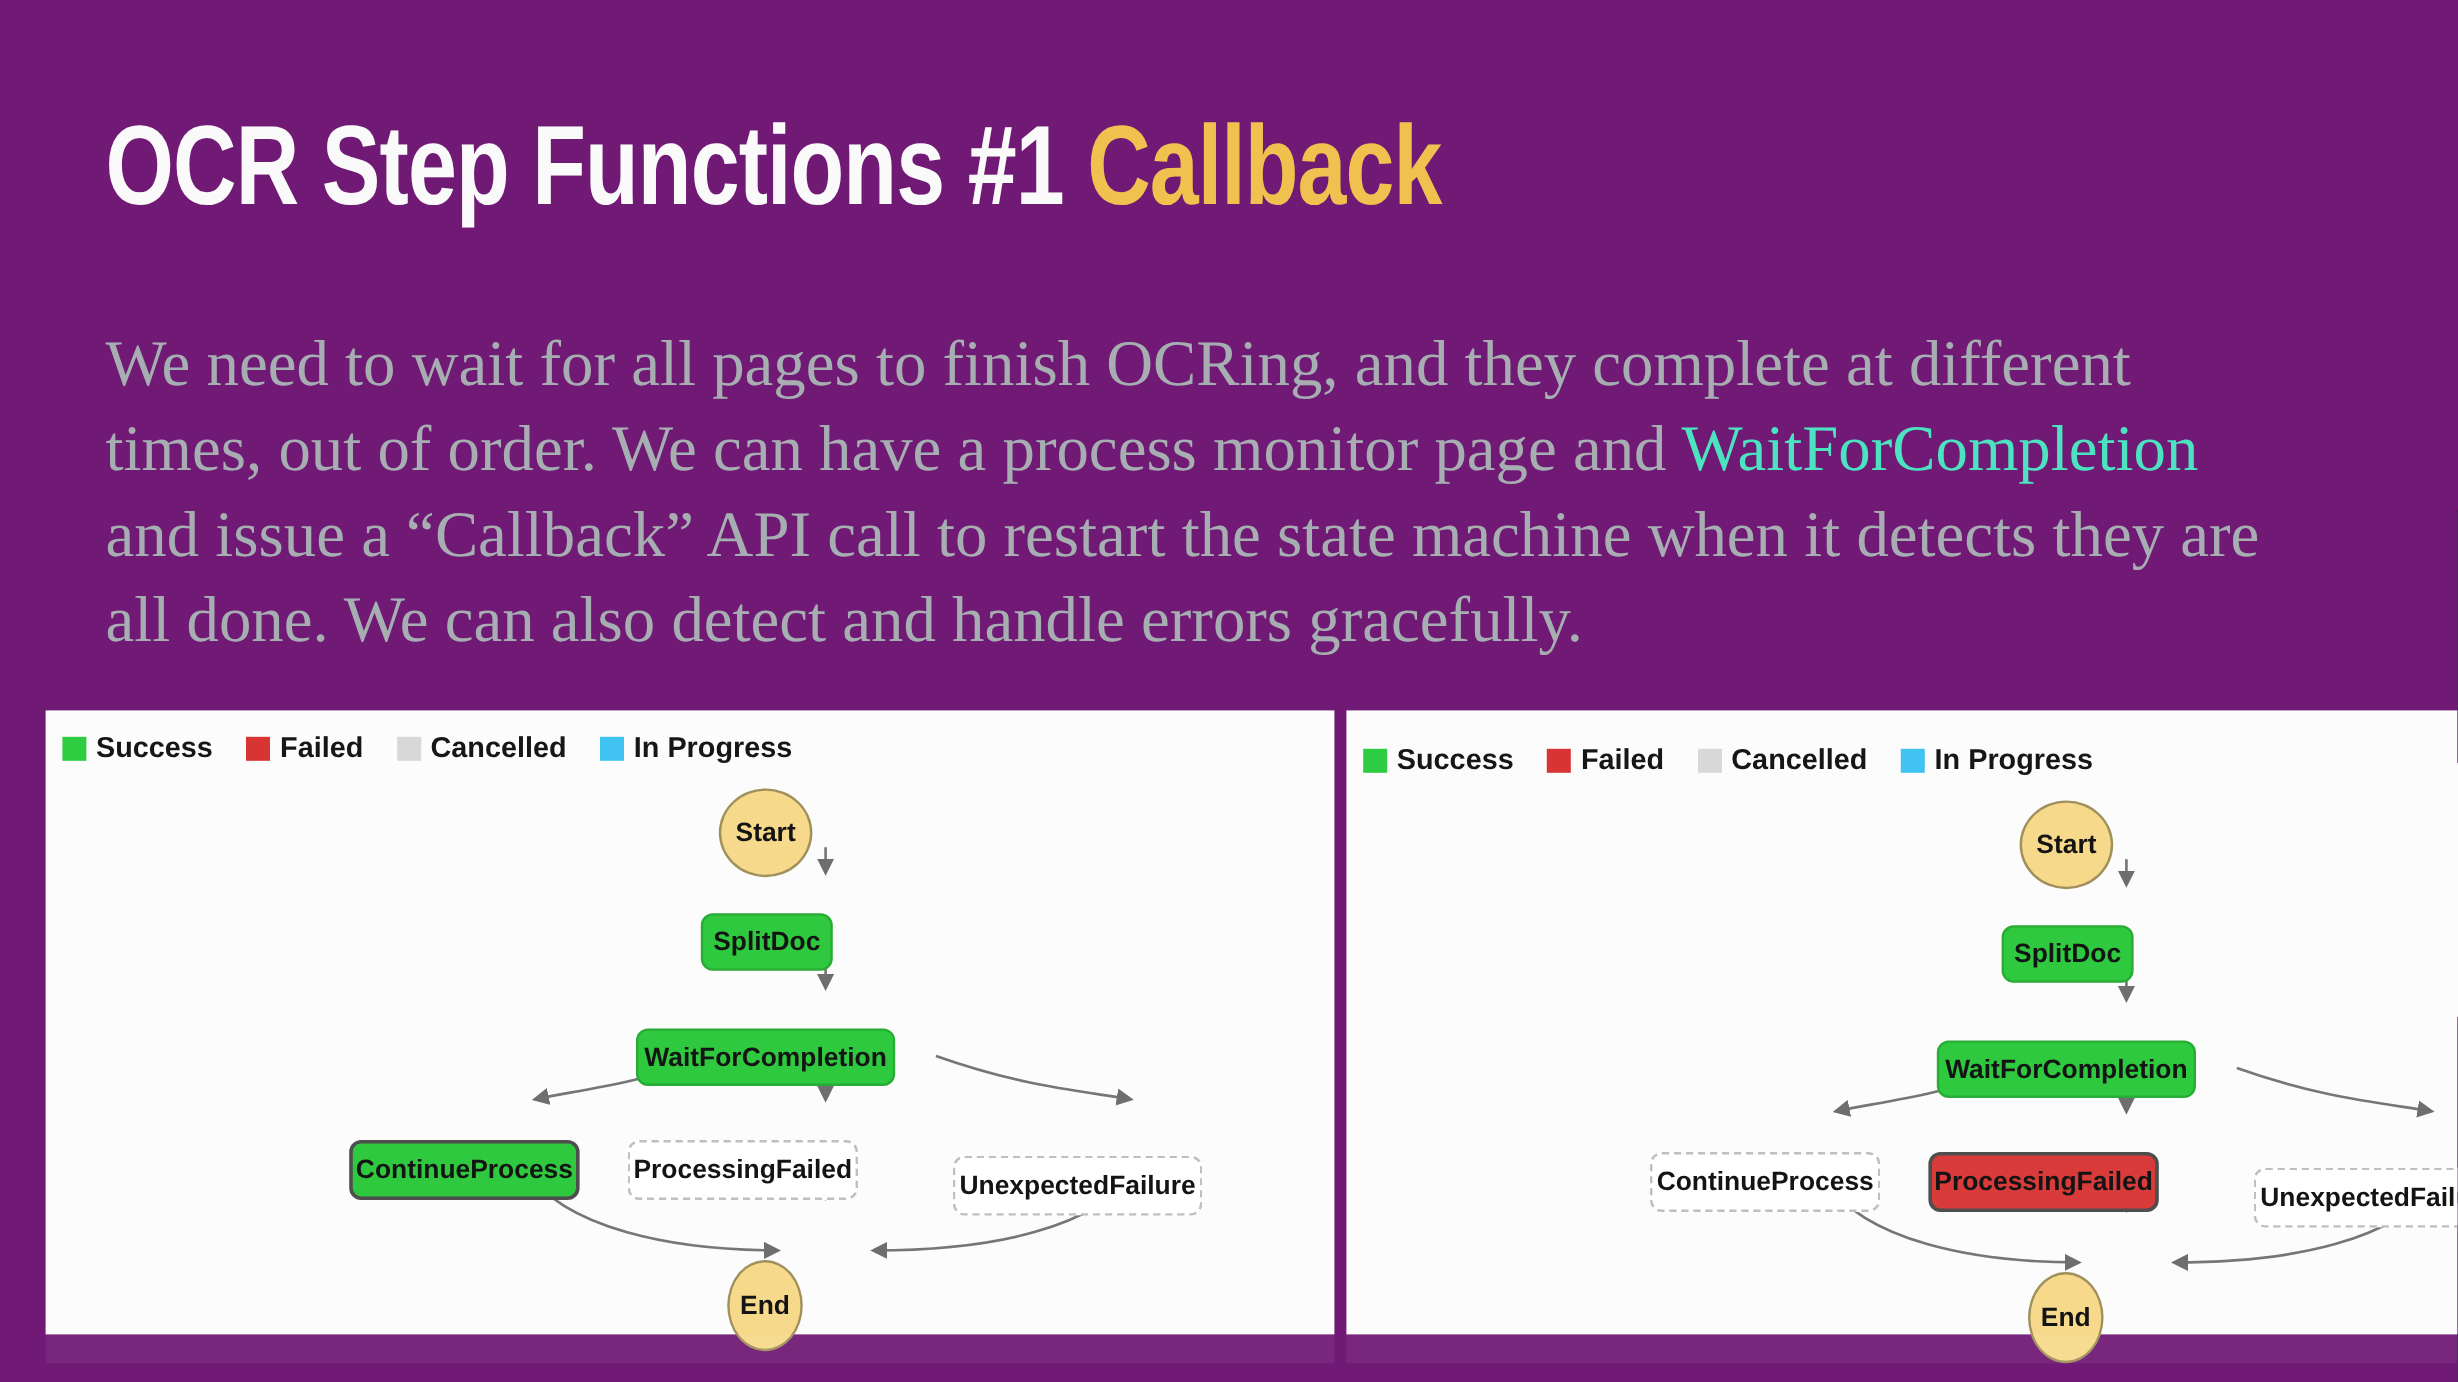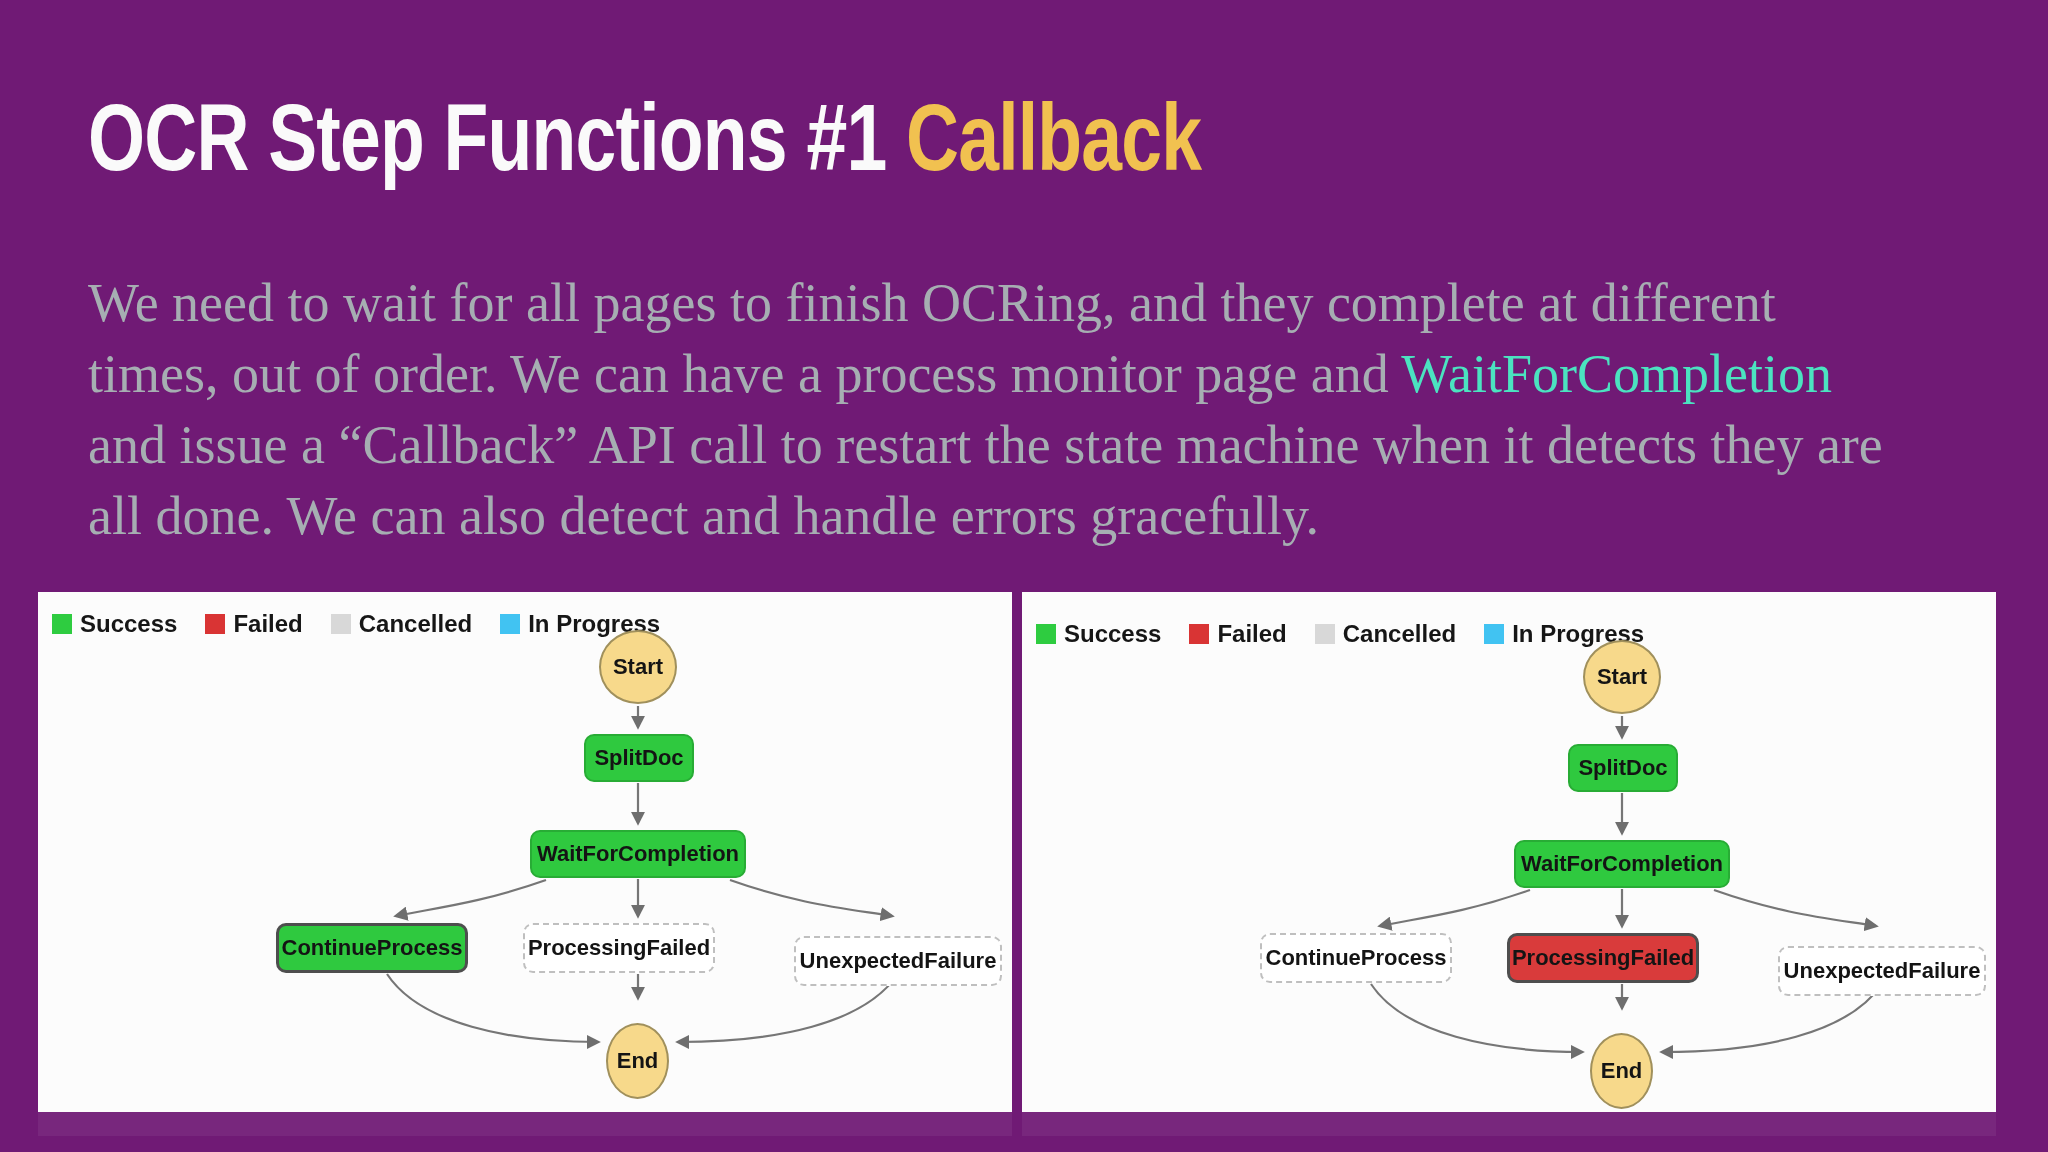--- a/index.html
+++ b/index.html
@@ -21,21 +21,21 @@
   
   .body-text {
     position:absolute; left:88px; top:268px; width:1810px; margin:0;
     font-family:"Liberation Serif", serif;
     font-size:54px; line-height:71px; color:#A6AEB2;
   }
   .body-text .teal { color:#4BE3C0; }
 
   
   .panels { position:absolute; left:38px; top:592px; display:flex; gap:10px; }
-  .panel { position:relative; width:974px; height:520px; background:#FCFCFC; }
+  .panel { position:relative; width:1074px; height:520px; background:#FCFCFC; }
   .panel::after {
     content:""; position:absolute; left:0; top:100%; width:100%; height:24px;
     background:rgba(252,252,252,0.06);
   }
   .panel-inner { position:absolute; left:0; top:0; width:100%; height:100%; }
   .panel.offset .panel-inner { transform:translateY(10px); }
 
   
   .legend { position:absolute; left:14px; top:18px; display:flex; gap:28px; align-items:center; }
   .legend-item { display:flex; align-items:center; gap:8px;
@@ -46,32 +46,32 @@
   .sw-cancelled{ background:#D8D8D8; }
   .sw-progress { background:#41C3F2; }
 
   
   svg.arrows { position:absolute; left:0; top:0; width:100%; height:100%; }
 
   
   .node {
     position:absolute; display:flex; align-items:center; justify-content:center;
     font-size:22px; font-weight:700; color:#141414; border-radius:10px;
-    box-sizing:border-box; text-align:center; white-space:nowrap;
+    box-sizing:border-box; text-align:center; white-space:nowrap;margin-top:27px;
   }
   .state-success     { background:#2FC93F; border:2px solid #28AC35; }
   .state-success-sel { background:#2FC93F; border:3px solid #4E4E4E; }
   .state-failed-sel  { background:#D93B3B; border:3px solid #4E4E4E; }
   .state-dashed      { background:#FFFFFF; border:2px dashed #BFBFBF; }
   .terminal { background:#F7D98B; border:2px solid #A0905C; border-radius:50%; }
 
   .n-start      { left:561px; top:38px;  width:78px;  height:74px; }
   .n-split      { left:546px; top:142px; width:110px; height:48px; }
   .n-wait       { left:492px; top:238px; width:216px; height:48px; }
-  .n-continue   { left:238px; top:331px; width:192px; height:50px; }
+  .n-continue   { left:253px; top:331px; width:192px; height:50px; }
   .n-failed     { left:485px; top:331px; width:192px; height:50px; }
   .n-unexpected { left:756px; top:344px; width:208px; height:50px; }
   .n-end        { left:568px; top:431px; width:63px;  height:76px; }
 </style>
 </head>
 <body>
 
 <div class="slide">
 
   <h1 class="title"><span>OCR Step Functions #1 </span><span class="accent">Callback</span></h1>

